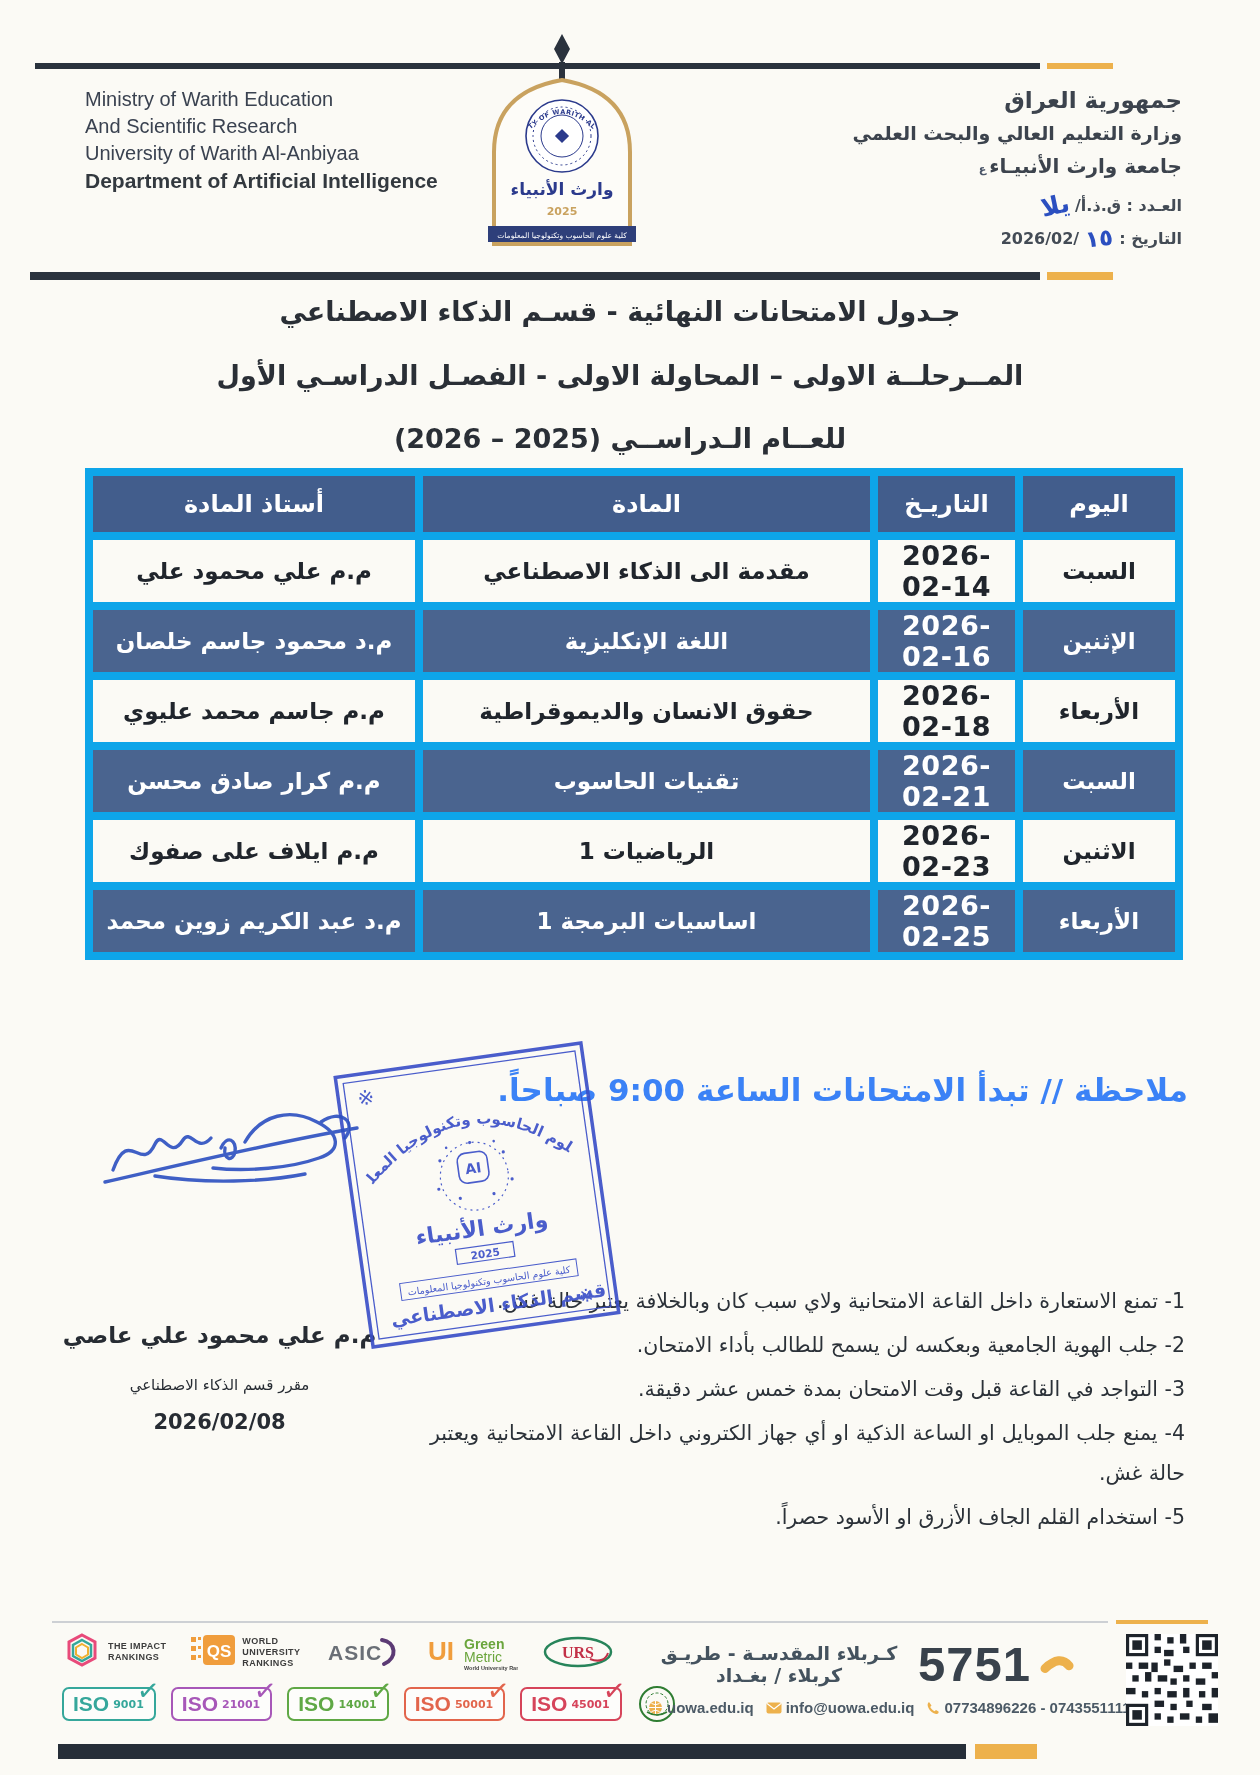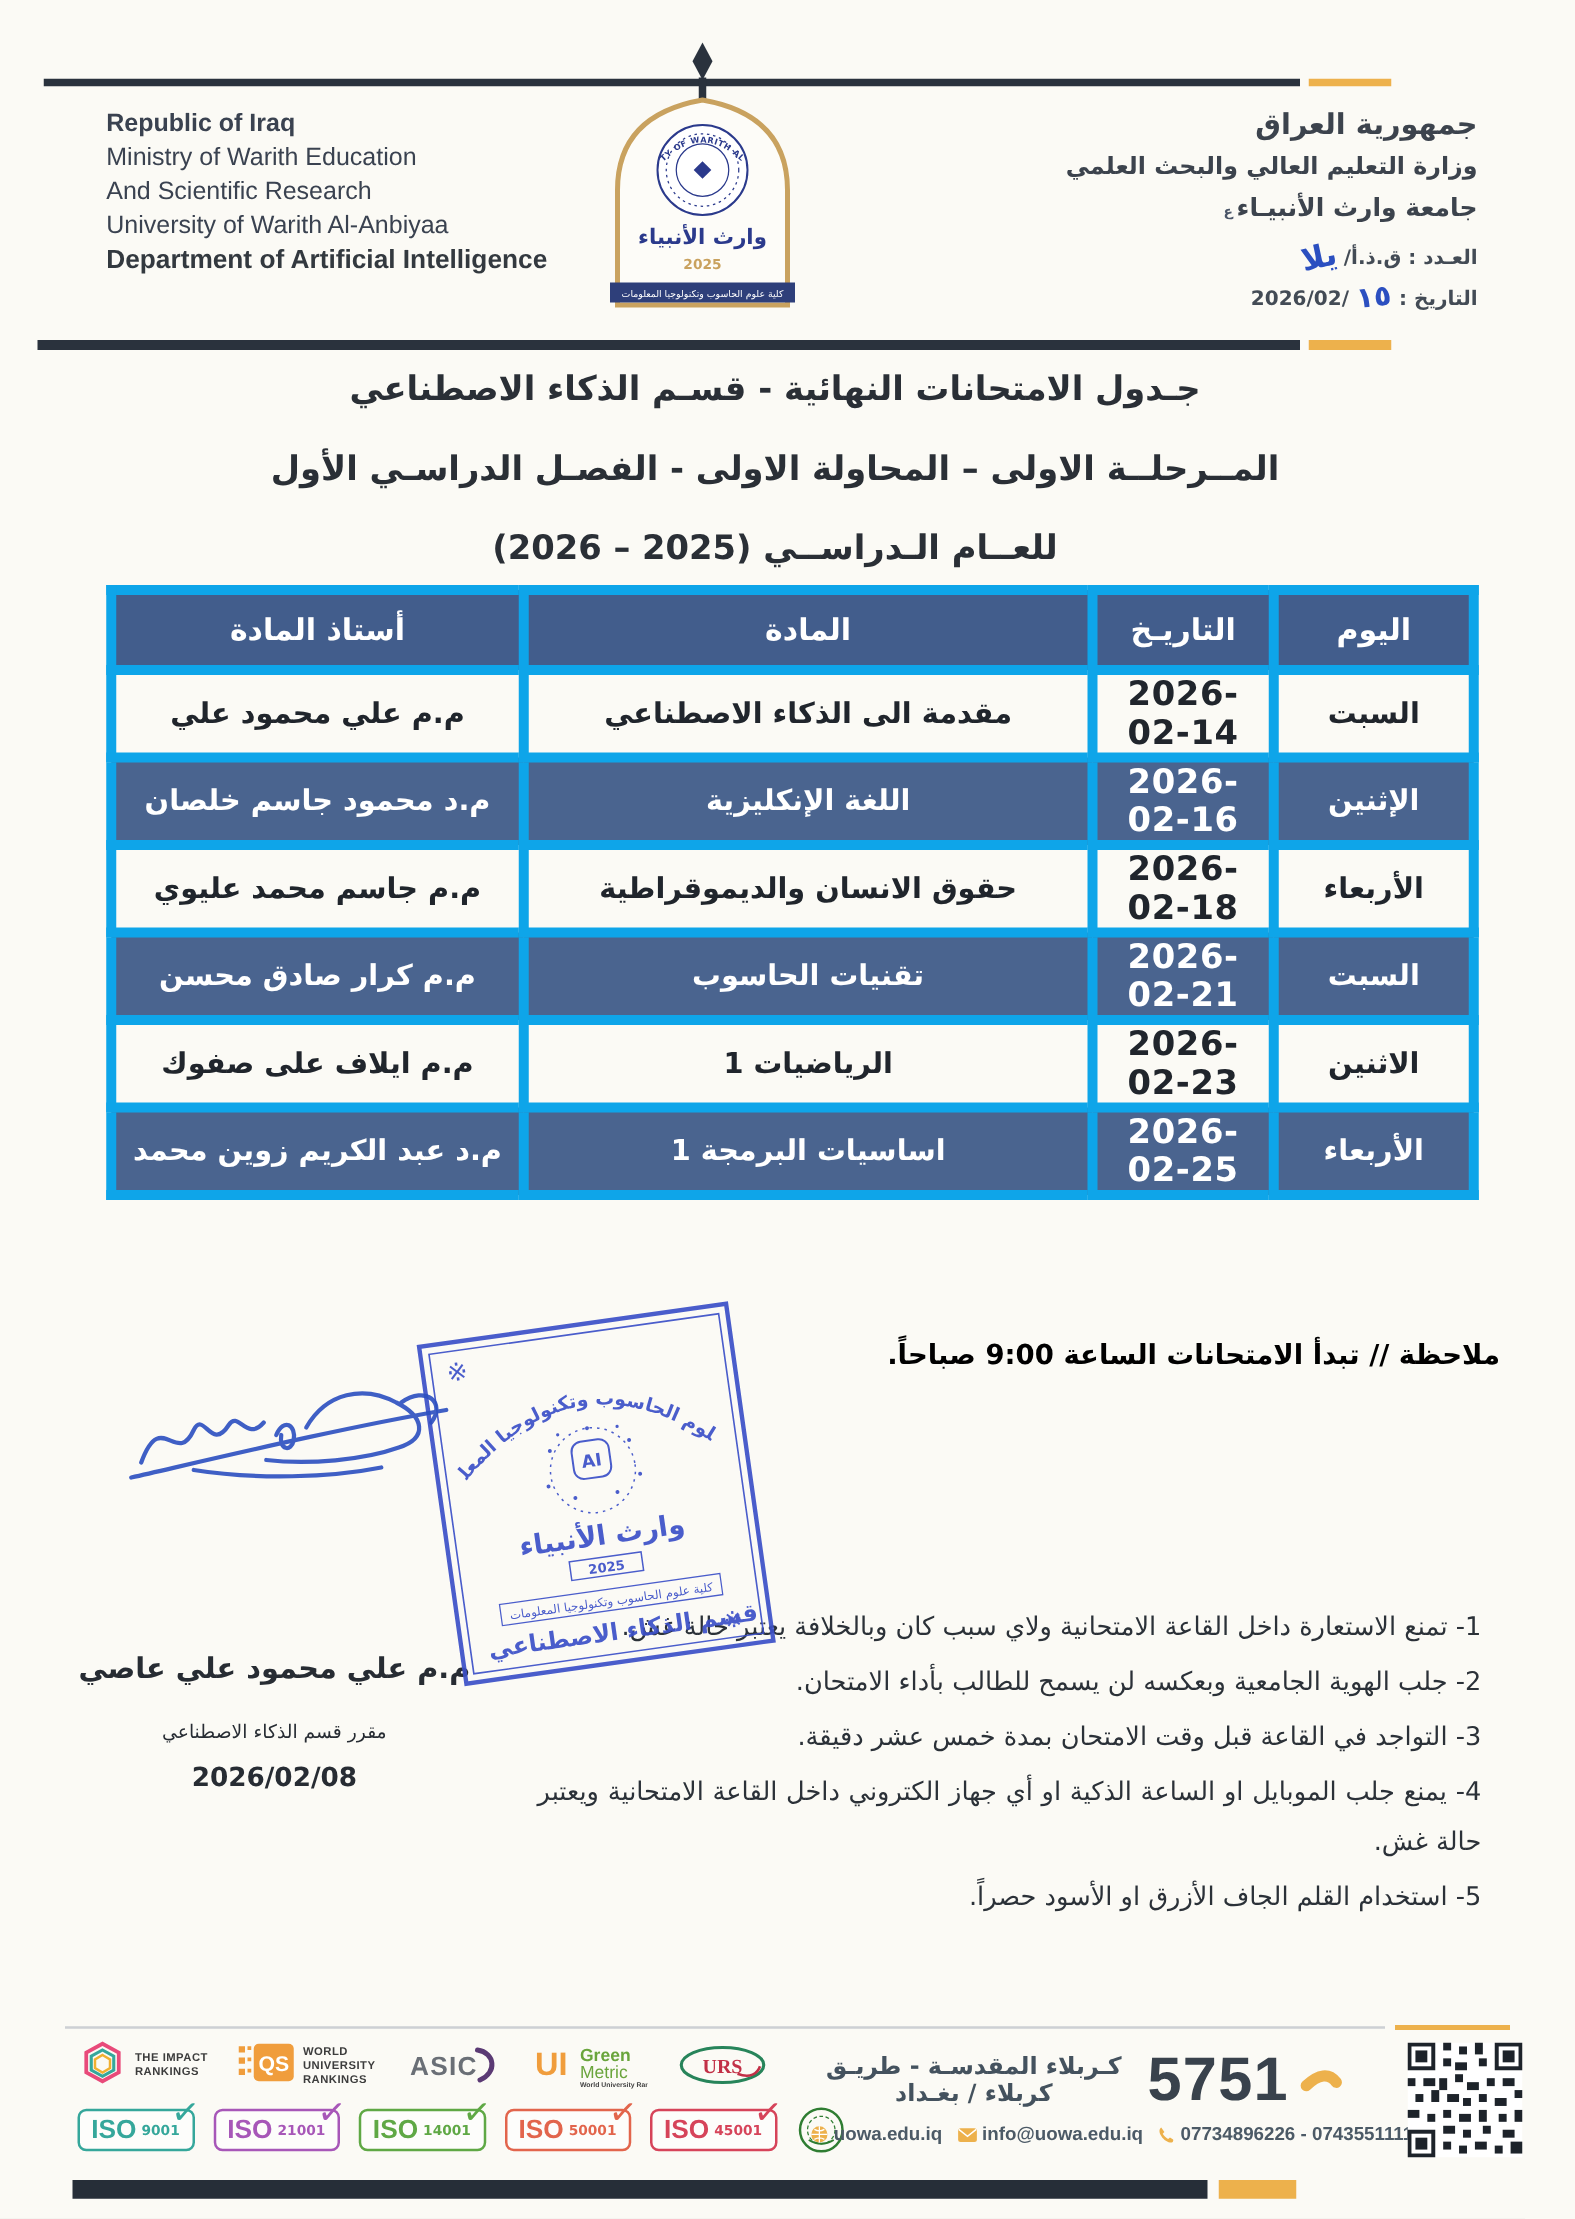--- a/index.html
+++ b/index.html
@@ -32,21 +32,21 @@
 
   
   .exam-table { position:absolute; left:85px; top:468px; width:1090px; border-collapse:collapse; direction:rtl; table-layout:fixed; }
   .exam-table th, .exam-table td { border:8px solid #0ea5e9; text-align:center; vertical-align:middle; font-weight:bold; padding:0 6px; }
   .exam-table th { background:#425d8c; color:#fff; height:64px; font-size:24px; }
   .exam-table td { height:66px; font-size:23px; color:#20252c; }
   .exam-table tr.alt td { background:#4a648f; color:#fff; }
   .exam-table td.date-cell { font-size:27px; letter-spacing:.5px; }
 
   
-  .note { right:60px; top:1072px; direction:rtl; font-weight:bold; font-size:22px; color:#000000; }
+  .note { right:72px; top:1072px; direction:rtl; font-weight:bold; font-size:31px; color:#3b82f6; }
 
   
   .stamp { left:350px; top:1056px; width:254px; height:278px; transform:rotate(-8deg); opacity:.92; z-index:4; }
 
   
   .sig { left:95px; top:1078px; z-index:5; }
 
   
   .signatory { left:62px; top:1322px; width:315px; text-align:center; direction:rtl; color:#272c33; }
   .signatory .nm { font-weight:bold; font-size:23px; }
@@ -102,21 +102,20 @@
         <textPath href="#logoarc" startOffset="50%" text-anchor="middle">UNIVERSITY OF WARITH AL-ANBIYAA</textPath>
       </text>
       <text x="90" y="165" text-anchor="middle" font-size="17" font-weight="bold" fill="#2b3a8c">وارث الأنبياء</text>
       <text x="90" y="185" text-anchor="middle" font-size="11" font-weight="bold" fill="#c9a25f">2025</text>
       <rect x="16" y="196" width="148" height="16" fill="#2e3f7a"></rect>
       <text x="90" y="207.5" text-anchor="middle" font-size="7.5" fill="#fff">كلية علوم الحاسوب وتكنولوجيا المعلومات</text>
     </svg>
   </div>
 
   <div class="abs en-block">
-    <div class="b">Republic of Iraq</div>
     <div>Ministry of Warith Education</div>
     <div>And Scientific Research</div>
     <div>University of Warith Al-Anbiyaa</div>
     <div class="dept">Department of Artificial Intelligence</div>
   </div>
 
   <div class="abs ar-block">
     <div class="ar-l ar-0">جمهورية العراق</div>
     <div class="ar-l ar-1">وزارة التعليم العالي والبحث العلمي</div>
     <div class="ar-l ar-2"><span>جامعة وارث الأنبيـاء</span><span class="honorific">ع</span></div>

